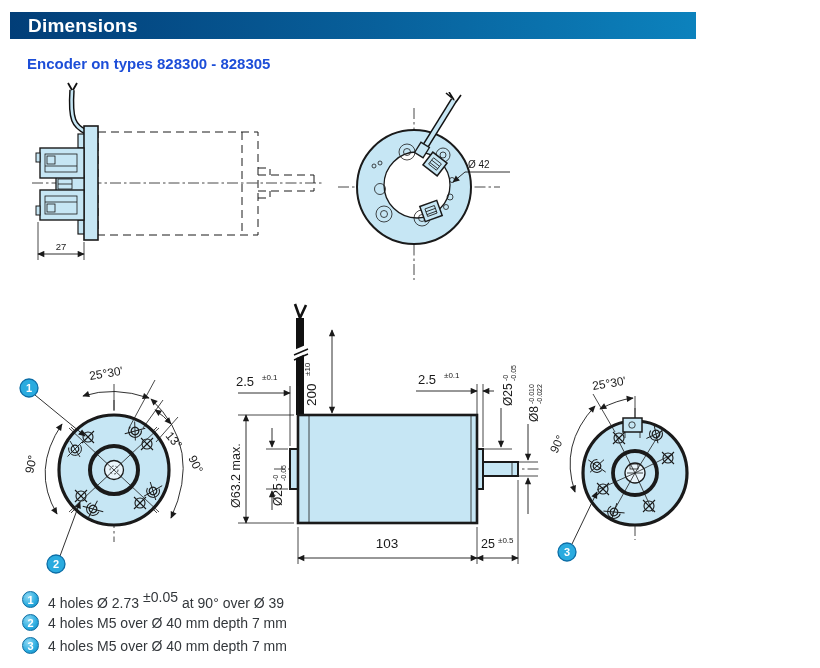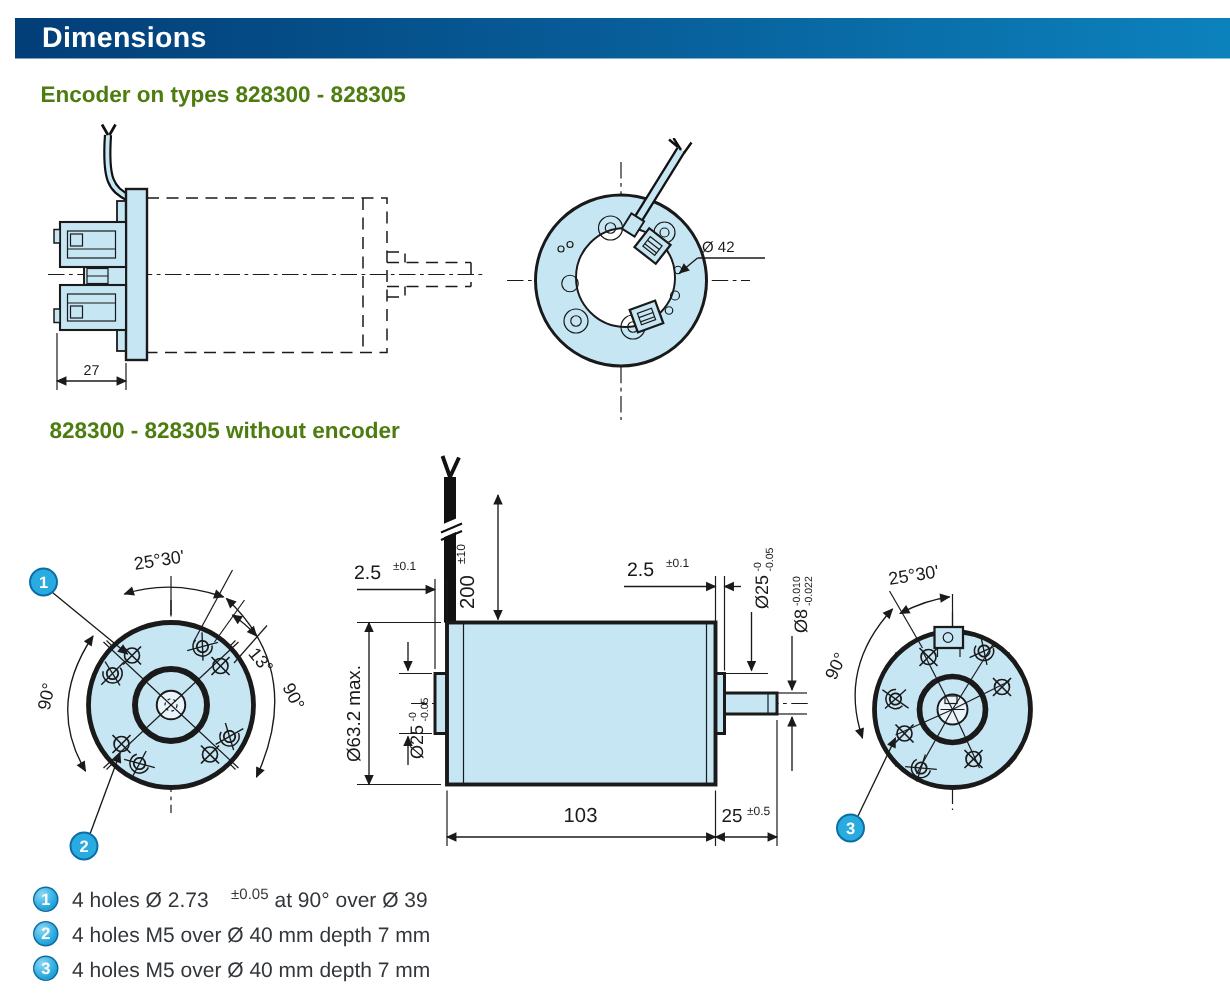--- a/index.html
+++ b/index.html
@@ -1,40 +1,40 @@
 <!DOCTYPE html>
 <html><head>
 <meta charset="utf-8">
 <style>
   html,body{margin:0;padding:0;background:#ffffff;}
   #page{position:relative;width:820px;height:668px;background:#fff;overflow:hidden;
         font-family:"Liberation Sans",sans-serif;color:#1a1a1a;}
-  .hdrbar{position:absolute;left:10px;top:12px;width:810px;height:27px;
+  .hdrbar{position:absolute;left:10px;top:12px;width:686px;height:27px;
           background:linear-gradient(90deg,#023e78 0%,#08619c 55%,#0c82bd 100%);
           display:flex;align-items:center;}
   .hdrbar .t{color:#fff;font-weight:bold;font-size:19px;padding-left:18px;letter-spacing:.2px;}
-  .h2{position:absolute;font-weight:bold;font-size:15px;color:#4d7c0f;}
+  .h2{position:absolute;font-weight:bold;font-size:15px;color:#1d4ed8;}
   .fig{position:absolute;}
   svg text{font-family:"Liberation Sans",sans-serif;fill:#1a1a1a;}
   .ln{stroke:#1a1a1a;fill:none;stroke-width:1;}
   .fillb{fill:#c6e6f4;stroke:#1a1a1a;}
   .dash{stroke-dasharray:8 5;}
   .cl{stroke:#1a1a1a;fill:none;stroke-width:.8;stroke-dasharray:11 3 2.5 3;}
   .dim{stroke:#1a1a1a;stroke-width:.9;fill:none;}
   .thin{stroke:#1a1a1a;stroke-width:.8;fill:none;}
   .badge-c{fill:#2aabdf;stroke:#0b6da6;stroke-width:1.3;}
   .badge-t{fill:#fff;font-weight:bold;font-size:11px;text-anchor:middle;}
   .legend{position:absolute;left:22px;top:588px;}
   .legend-row{display:flex;align-items:center;height:23px;}
   .badge{width:17px;height:17px;border-radius:50%;flex:0 0 17px;
          background:radial-gradient(circle at 35% 30%,#8ed9f4,#2aabdf 60%,#1187bd);
          border:1px solid #0d6ca1;color:#fff;font-weight:bold;font-size:11px;
          display:inline-flex;align-items:center;justify-content:center;margin-right:9px;box-sizing:border-box;}
   .legend-text{font-size:14px;color:#33373b;}
-  .legend-text sup{font-size:10px;margin:0 4px 0 15px;}
+  .legend-text sup{font-size:14px;margin:0 4px 0 4px;}
 </style>
 </head>
 <body>
 
 <div id="page">
 
   <svg width="0" height="0" style="position:absolute">
     <defs>
       <g id="sym-cross" fill="none" stroke="#1a1a1a" stroke-width="1.1">
         <circle r="5"></circle>
@@ -151,21 +151,20 @@
           <line class="thin" x1="-5" y1="2" x2="5" y2="2"></line>
       </g>
     </g>
     <g>
       <text x="150" y="76" font-size="10">Ø 42</text>
       <line class="dim" x1="147" y1="80" x2="192" y2="80"></line>
       <line class="dim" x1="147" y1="80" x2="135" y2="90" marker-end="url(#arrB)"></line>
     </g>
   </svg>
 
-  <div class="h2" style="left:33px;top:279px;">828300 - 828305 without encoder</div>
 
   <svg class="fig" style="left:5px;top:350px;" width="235" height="240" viewBox="0 0 235 240">
     <defs>
       <marker id="arrC" viewBox="0 0 10 10" refX="9" refY="5" markerWidth="9" markerHeight="7" markerUnits="userSpaceOnUse" orient="auto-start-reverse">
         <path d="M0,0.5 L10,5 L0,9.5 z" fill="#1a1a1a"></path>
       </marker>
     </defs>
     <line class="cl" x1="109" y1="50" x2="109" y2="192"></line>
     <line class="cl" x1="66" y1="77" x2="152" y2="163"></line>
     <line class="cl" x1="152" y1="77" x2="66" y2="163"></line>

